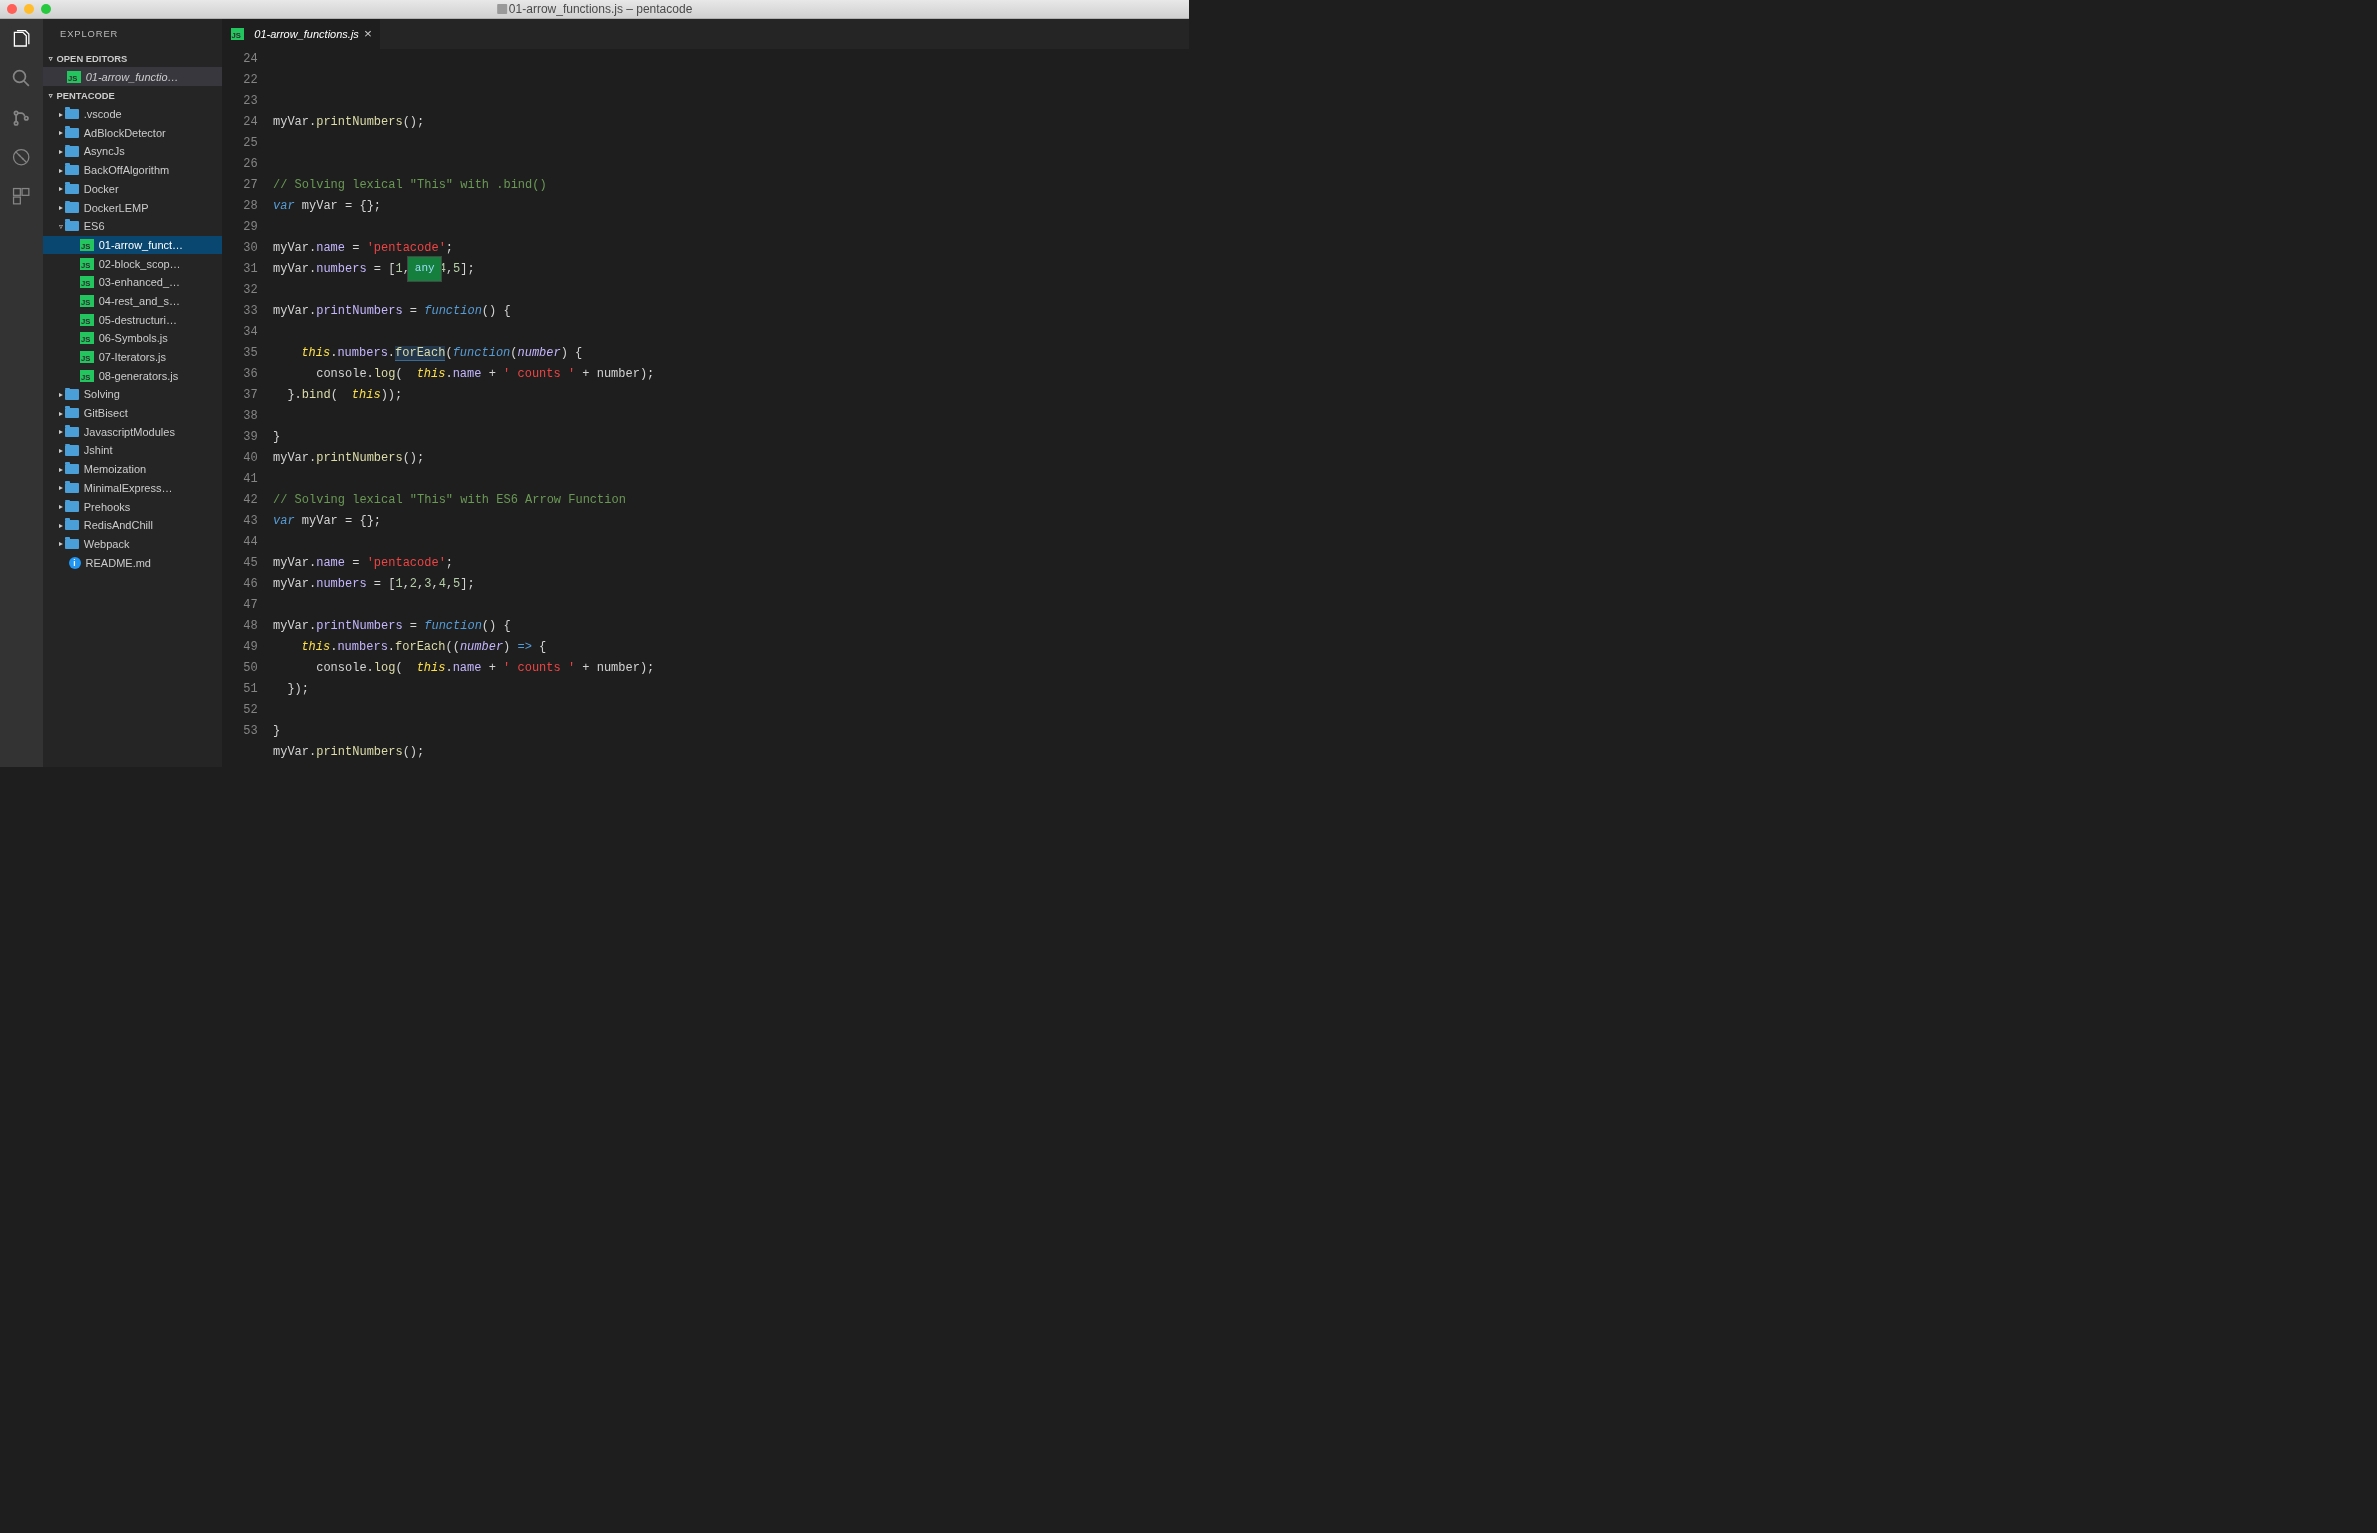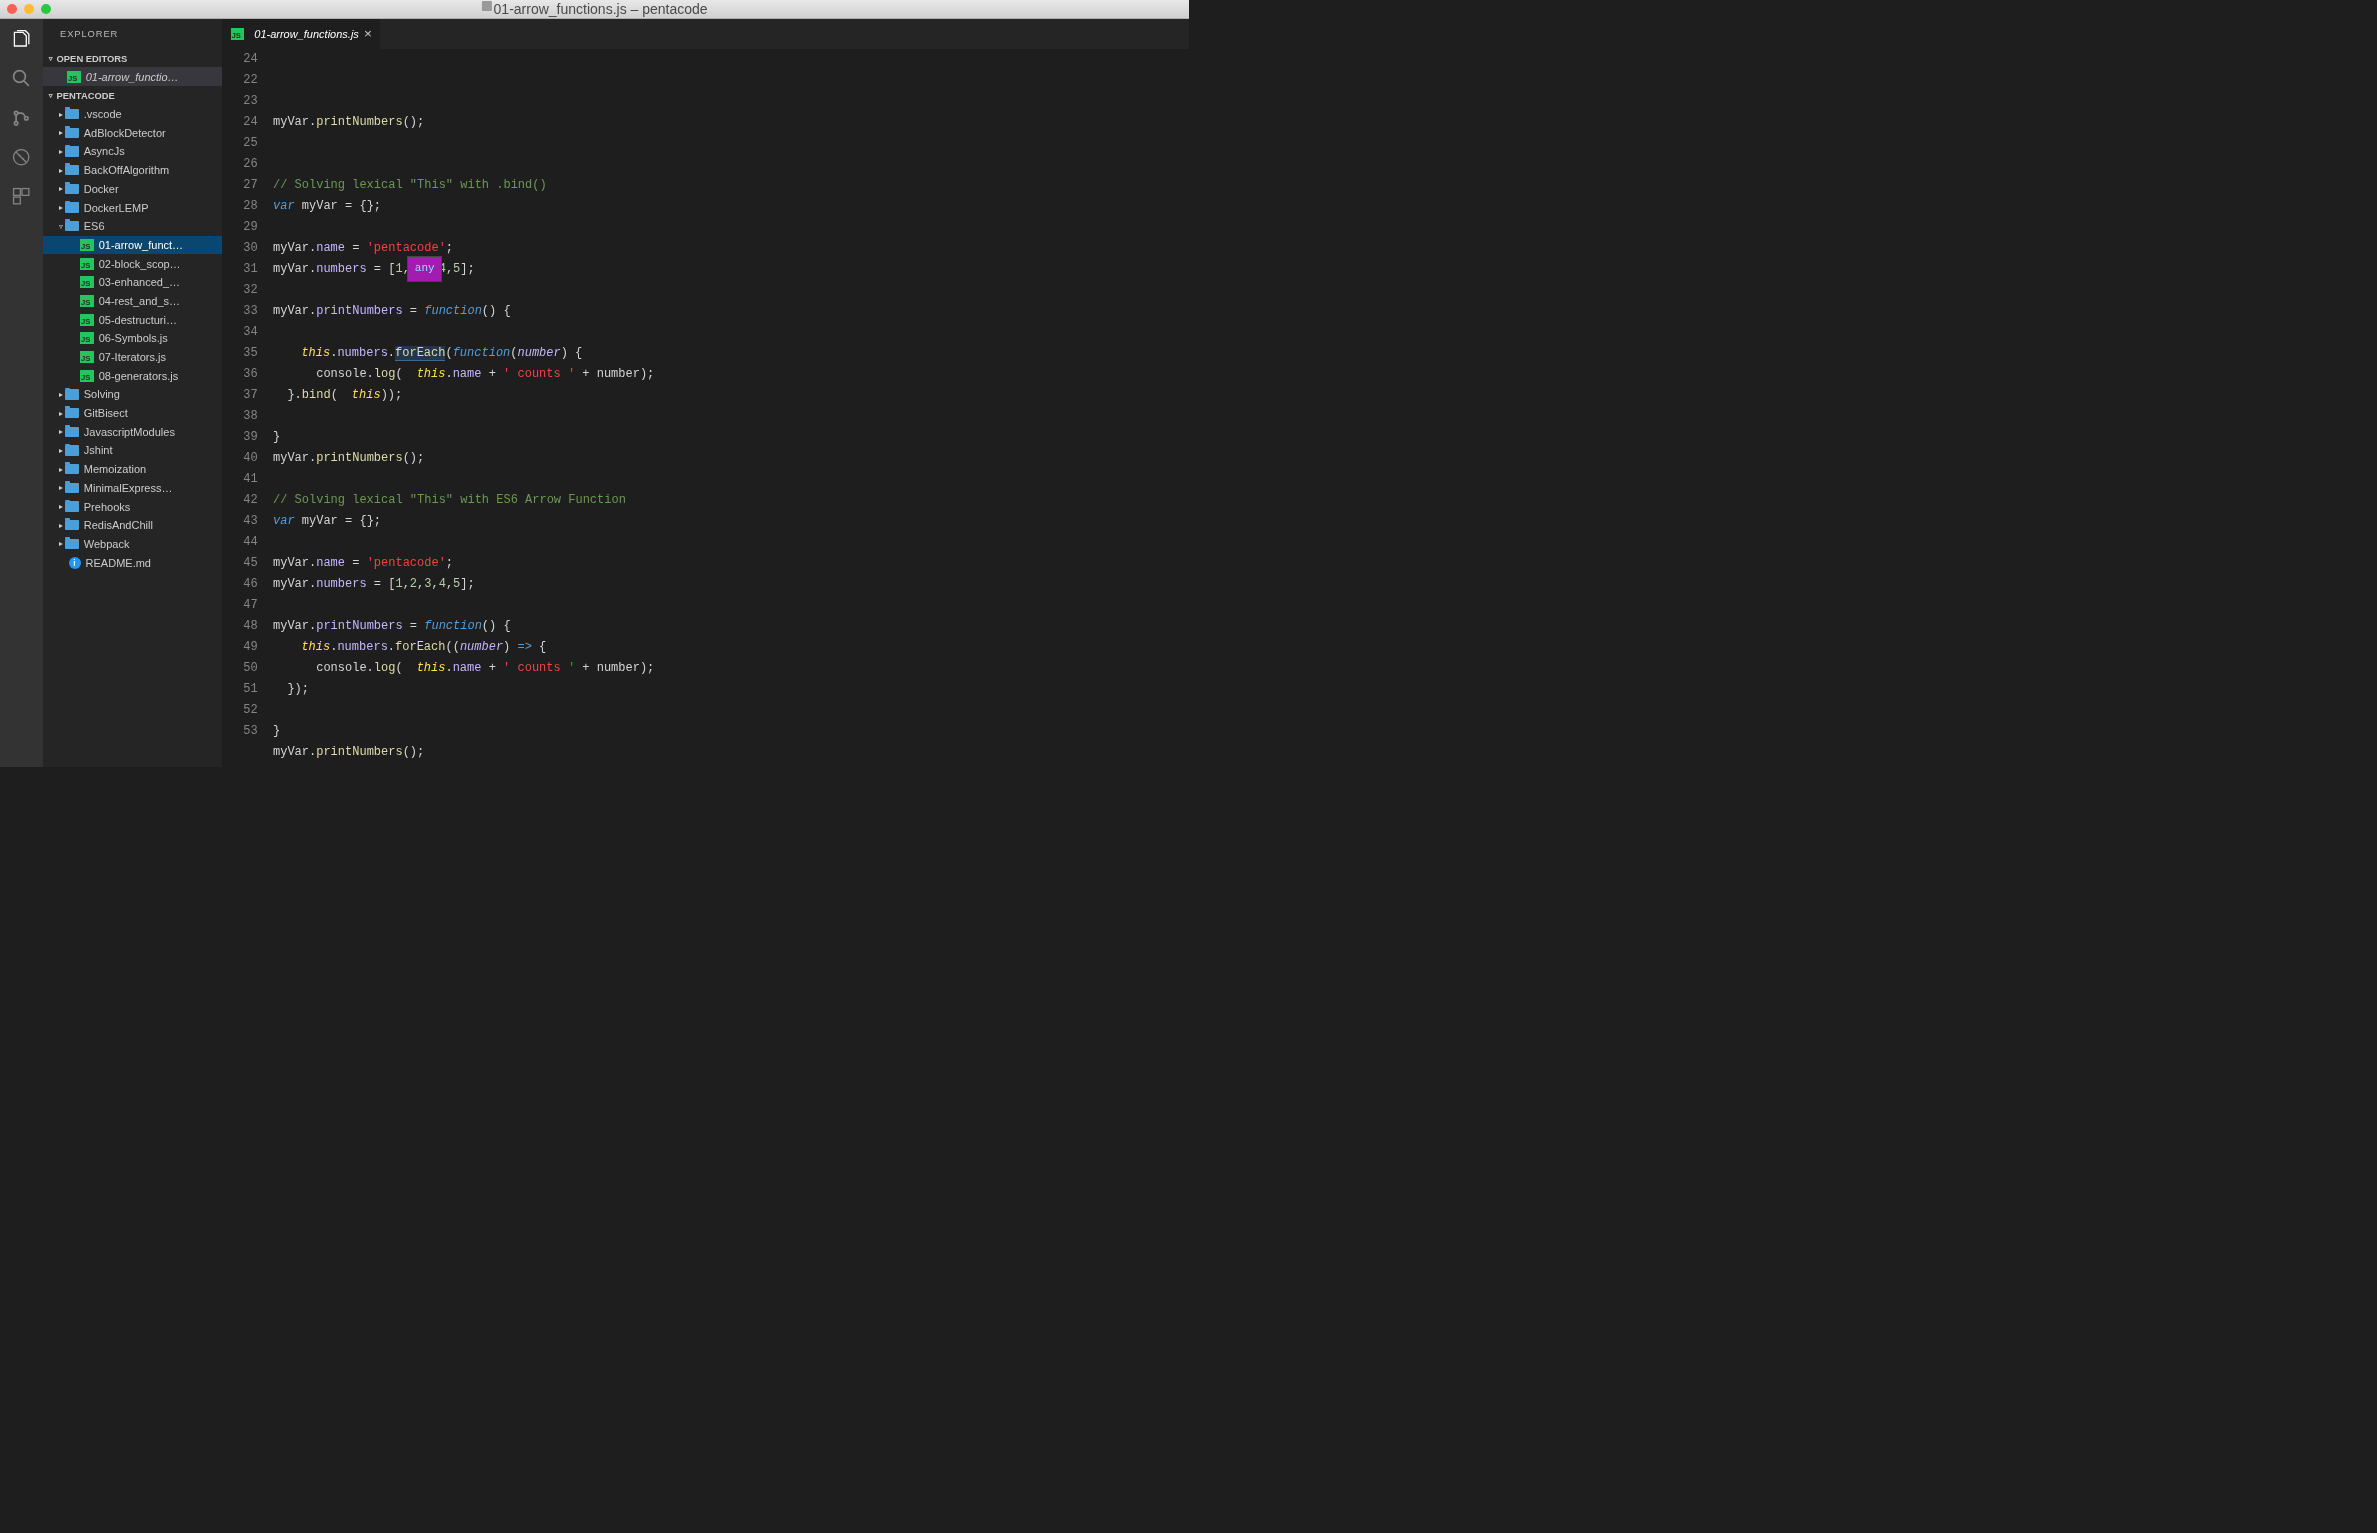--- a/index.html
+++ b/index.html
@@ -19,21 +19,21 @@
   position: relative;
   border-bottom: 0.9px solid #b0b0b0;
 }
 .traffic-lights { display: flex; gap: 6.8px; padding-left: 6.8px; }
 .tl { width: 10.2px; height: 10.2px; border-radius: 50%; }
 .tl.red { background: #ff5f56; }
 .tl.yellow { background: #ffbd2e; }
 .tl.green { background: #27c93f; }
 .title-center {
   position: absolute; left: 50%; transform: translateX(-50%);
-  color: #4a4a4a; font-size: 14px; display: flex; gap: 2px;
+  color: #4a4a4a; font-size: 12px; display: flex; align-items: center; gap: 2px;
 }
 .title-center .file-icon { width: 10.2px; height: 10.2px; background: #999; border-radius: 0.9px; }
 .main { display: flex; height: calc(100% - 18.7px); }
 .activity-bar {
   width: 43px; background: #333333; display: flex; flex-direction: column;
   align-items: center; padding-top: 8.5px; gap: 15.3px;
 }
 .activity-icon {
   width: 24px; height: 24px; color: #858585; cursor: pointer;
   display: flex; align-items: center; justify-content: center;
@@ -104,21 +104,21 @@
 .code-line { height: 21px; }
 .kw { color: #569cd6; font-style: italic; }
 .fn { color: #dcdcaa; }
 .var { color: #c4b5fd; }
 .str { color: #ef4444; }
 .num { color: #b5cea8; }
 .cmt { color: #6a9955; }
 .this { color: #fde047; font-style: italic; margin-left: 14px; }
 .hl { background: rgba(38, 79, 120, 0.5); border-bottom: 0.9px solid rgba(86, 156, 214, 0.5); }
 .hover-tip {
-  position: absolute; background: #a21caf; border: 0.9px solid #454545;
+  position: absolute; background: #15803d; border: 0.9px solid #454545;
   color: #9cdcfe; padding: 1.7px 6.8px; font-size: 11px; font-style: normal;
   top: 207px; left: 134px; z-index: 10;
 }
 </style>
 </head>
 <body>
 
 <div class="titlebar">
   <div class="traffic-lights">
     <div class="tl red"></div>

